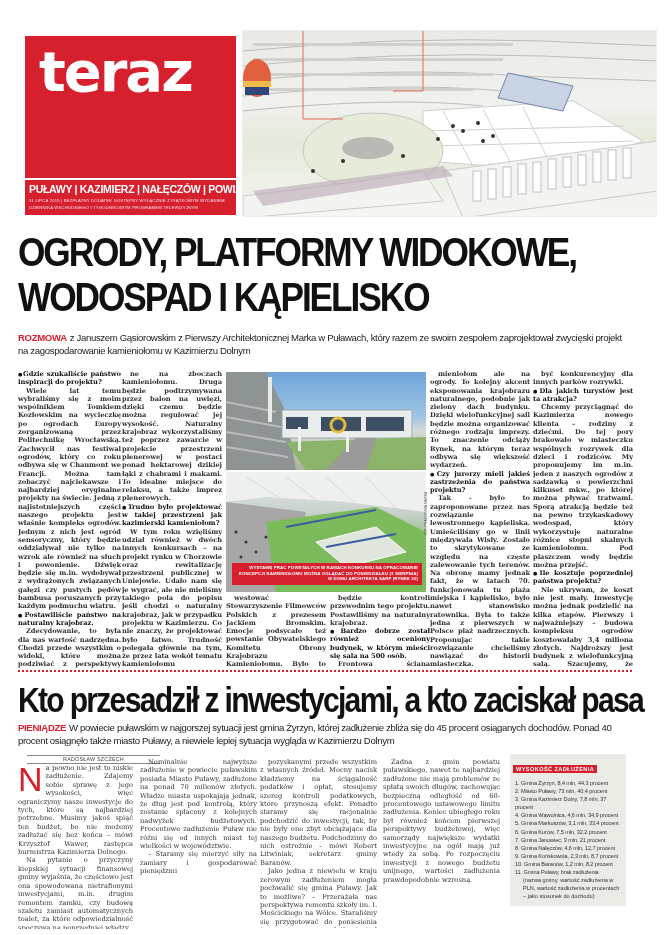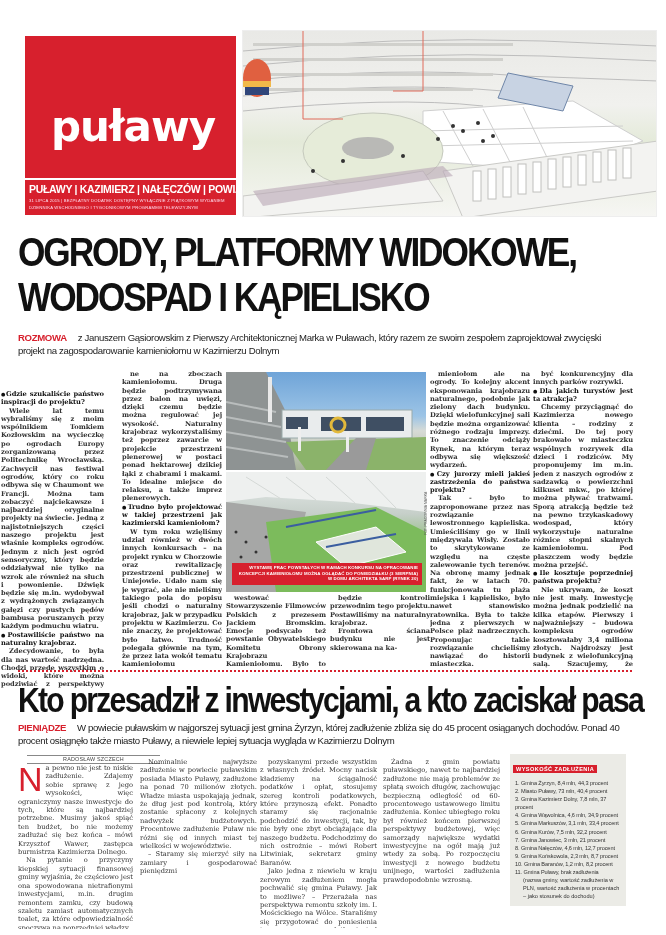--- a/index.html
+++ b/index.html
@@ -18,30 +18,30 @@
 
   
   .top-image { position: absolute; left: 242px; top: 30px; width: 415px; height: 187px; background: linear-gradient(180deg, #e9e9e6 0%, #f1f1ee 40%, #e4ead9 60%, #f6f6f3 100%); overflow: hidden; border: 1px solid #eee; }
 
   
   .headline { position: absolute; left: 18px; font-family: "Liberation Sans", sans-serif; font-weight: bold; color: #111; font-size: 41px; letter-spacing: -2.4px; line-height: 44px; white-space: nowrap; transform: scaleX(0.86); transform-origin: left top; }
   .headline.l1 { top: 230px; }
   .headline.l2 { top: 275px; }
 
   .lead { position: absolute; left: 18px; width: 610px; font-family: "Liberation Sans", sans-serif; font-size: 9.6px; line-height: 13px; color: #222; letter-spacing: -0.35px; }
-  .lead .kicker { color: #d7202d; font-weight: bold; margin-right: 11px; }
+  .lead .kicker { color: #d7202d; font-weight: bold; margin-right: 3px; }
   .lead1 { top: 331px; }
 
   
   .col { position: absolute; font-size: 6.7px; line-height: 8.3px; text-align: justify; color: #333; overflow: hidden; letter-spacing: -0.05px; }
   .col p { text-indent: 8px; font-weight: bold; }
   .col .q { font-weight: bold; color: #111; text-indent: 0; }
   .col .q::before { content: "\25CF "; font-size: 5px; }
 
-  .col1 { left: 1px; top: 370px; width: 103px; height: 300px; margin-top: 20px; }
+  .col1 { left: 18px; top: 370px; width: 103px; height: 300px; }
   .col2 { left: 122px; top: 370px; width: 100px; height: 300px; }
   .col3 { left: 226px; top: 594px; width: 100px; height: 76px; }
   .col4 { left: 330px; top: 594px; width: 100px; height: 76px; }
   .col5 { left: 430px; top: 370px; width: 100px; height: 300px; }
   .col6 { left: 533px; top: 370px; width: 100px; height: 300px; }
 
   
   .mid-img1 { position: absolute; left: 226px; top: 372px; width: 200px; height: 98px; background: linear-gradient(180deg, #6fa4d8 0%, #9cc4e6 45%, #d7dbd6 60%, #a8b39a 100%); overflow: hidden; }
   .mid-img2 { position: absolute; left: 226px; top: 472px; width: 200px; height: 120px; background: linear-gradient(180deg, #e9eeee 0%, #c6cfc9 35%, #83b86a 65%, #6aa05a 100%); overflow: hidden; }
   .caption-box { position: absolute; left: 232px; top: 563px; width: 190px; height: 22px; background: #d7202d; color: #fff; font-family: "Liberation Sans", sans-serif; font-size: 4.4px; line-height: 5.6px; font-weight: bold; text-align: right; padding: 2px 4px; letter-spacing: 0.1px; }
@@ -67,21 +67,21 @@
   .debt-box { position: absolute; left: 510px; top: 754px; width: 116px; height: 152px; background: #ebebe6; padding: 3px 3px; font-family: "Liberation Sans", sans-serif; }
   .debt-title { display: inline-block; background: #d7202d; color: #fff; font-weight: bold; font-size: 5.6px; line-height: 8px; padding: 0 3px; letter-spacing: 0.4px; }
   .debt-list { list-style: none; margin-top: 4px; padding-left: 2px; }
   .debt-list li { font-size: 5.6px; line-height: 8.1px; color: #333; letter-spacing: -0.1px; }
   .debt-note { font-size: 5.6px; line-height: 8.1px; color: #333; padding-left: 10px; }
 </style>
 </head>
 <body>
 
 <div class="masthead">
-  <div class="logo-line2">puławy</div>
+  <div class="logo-line1">teraz</div>
   <div class="mast-sep"></div>
   <div class="mast-towns">PUŁAWY | KAZIMIERZ | NAŁĘCZÓW | POWIAT</div>
   <div class="mast-info l1">31 LIPCA 2015 | BEZPŁATNY DODATEK DOSTĘPNY WYŁĄCZNIE Z PIĄTKOWYM WYDANIEM</div>
   <div class="mast-info l2">DZIENNIKA WSCHODNIEGO I TYGODNIKOWYM PROGRAMEM TELEWIZYJNYM</div>
 </div>
 
 <div class="top-image">
   <svg width="415" height="187" viewBox="0 0 415 187">
     <g stroke="#bdbdbd" stroke-width="1" fill="none">
       <path d="M0 20 Q150 5 300 10 L415 15"></path>
@@ -160,20 +160,21 @@
 <div class="col col2">
     <p class="">ne na zboczach kamieniołomu. Druga będzie podtrzymywana przez balon na uwięzi, dzięki czemu będzie można regulować jej wysokość. Naturalny krajobraz wykorzystaliśmy też poprzez zawarcie w projekcie przestrzeni plenerowej w postaci ponad hektarowej dzikiej łąki z chabrami i makami. To idealne miejsce do relaksu, a także imprez plenerowych.</p>
     <p class="q">Trudno było projektować w takiej przestrzeni jak kazimierski kamieniołom?</p>
     <p class="">W tym roku wzięliśmy udział również w dwóch innych konkursach – na projekt rynku w Chorzowie oraz rewitalizację przestrzeni publicznej w Uniejowie. Udało nam się je wygrać, ale nie mieliśmy takiego pola do popisu jeśli chodzi o naturalny krajobraz, jak w przypadku projektu w Kazimierzu. Co nie znaczy, że projektować było łatwo. Trudność polegała głównie na tym, że przez lata wokół tematu kamieniołomu nagromadziło się wiele emocji i projektowanie tam stało się kontrowersyjne. Pomysłów na jego zagospodarowanie było sporo. Miało tam przecież in-</p>
   </div>
 <div class="col col3">
     <p class="">westować Stowarzyszenie Filmowców Polskich z prezesem Jackiem Bromskim. Emocje podsycało też powstanie Obywatelskiego Komitetu Obrony Krajobrazu Kamieniołomu. Było to więc dla nas prawdziwe wyzwanie. Musieliśmy znaleźć wartość nadrzędną, która</p>
   </div>
 <div class="col col4">
     <p class="">będzie kontroli przewodnim tego projektu. Postawiliśmy na naturalny krajobraz.</p>
+    <p class="q">Bardzo dobrze został również oceniony budynek, w którym mieści się sala na 500 osób.</p>
     <p class="">Frontowa ściana budynku nie jest skierowana na ka-</p>
   </div>
 <div class="col col5">
     <p class="">mieniołom ale na ogrody. To kolejny akcent eksponowania krajobrazu naturalnego, podobnie jak zielony dach budynku. Dzięki wielofunkcyjnej sali będzie można organizować różnego rodzaju imprezy. To znaczenie odciąży Rynek, na którym teraz odbywa się większość wydarzeń.</p>
     <p class="q">Czy jurorzy mieli jakieś zastrzeżenia do państwa projektu?</p>
     <p class="">Tak - było to zaproponowane przez nas rozwiązanie lewostronnego kąpieliska. Umieściliśmy go w linii międzywala Wisły. Zostało to skrytykowane ze względu na częste zalewowanie tych terenów. Na obronę mamy jednak fakt, że w latach 70. funkcjonowała tu plaża miejska i kąpielisko, było nawet stanowisko ratownika. Była to także jedna z pierwszych w Polsce plaż nadrzecznych. Proponując takie rozwiązanie chcieliśmy nawiązać do historii miasteczka.</p>
     <p class="">Niektórzy zarzucali nam także zbyt dużo atrakcji w jednym miejscu. Chcemy jednak, żeby kazimierski kamieniołom przyciągnął turystów z różnych stron Polski. Musi więc</p>
   </div>
 <div class="col col6">
     <p class="">być konkurencyjny dla innych parków rozrywki.</p>

